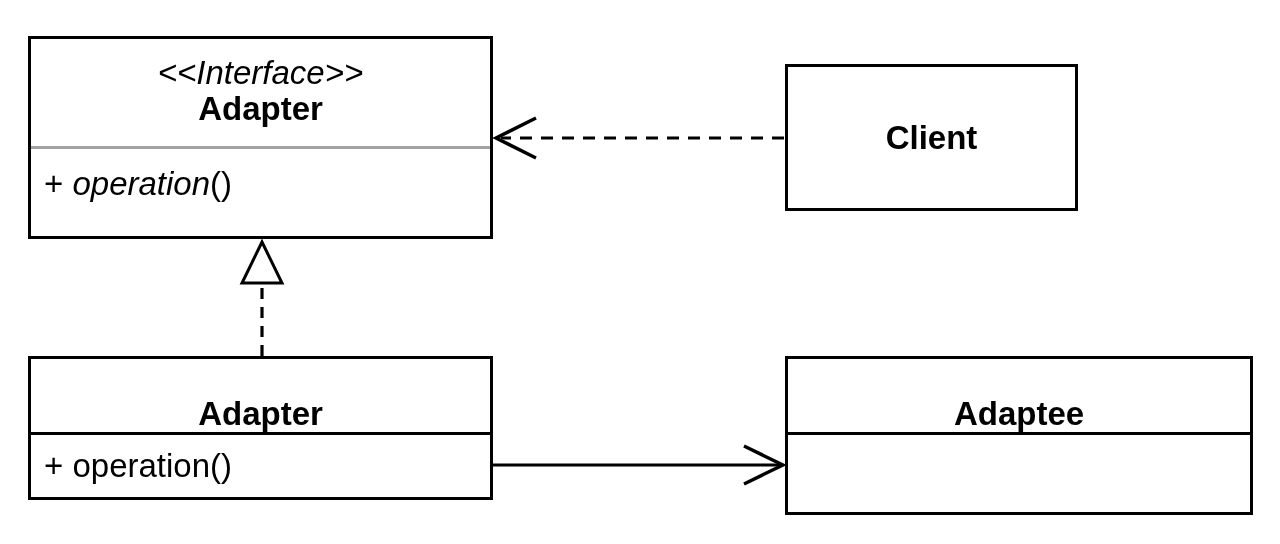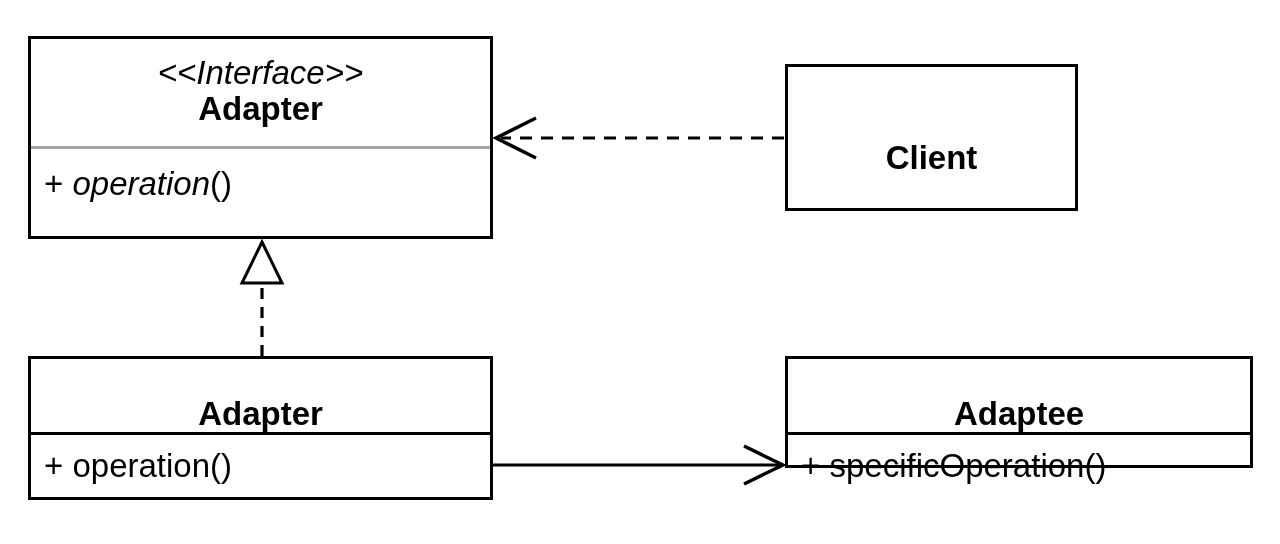--- a/index.html
+++ b/index.html
@@ -60,25 +60,24 @@
     padding-top: 16px;
   }
   .abstract-name { font-style: italic; }
   
   .box-client { left: 785px; top: 64px; width: 293px; height: 147px; }
   .box-client .head-only {
     height: 100%;
     display: flex;
     align-items: center;
     justify-content: center;
-    margin-top: 20px;
   }
   
   .box-adapter { left: 28px; top: 356px; width: 465px; height: 144px; }
-  .box-adaptee { left: 785px; top: 356px; width: 468px; height: 112px; }
+  .box-adaptee { left: 785px; top: 356px; width: 468px; height: 159px; }
   .two-part .head {
     box-sizing: border-box;
     height: 76px;
     border-bottom: 3px solid #000000;
     display: flex;
     align-items: flex-end;
     justify-content: center;
   }
   .two-part .methods { height: 62px; }
   .arrow-line { stroke: #000000; stroke-width: 3.2; fill: none; }
@@ -136,20 +135,15 @@
       <div>
         <span>+ </span><span>operation</span><span>()</span>
       </div>
     </div>
   </div>
 
   <div class="uml-box box-adaptee two-part">
     <div class="head">
       <div class="cls-name">Adaptee</div>
     </div>
-    <div class="methods">
-      <div>
-        <span>+ </span><span>specificOperation</span><span>()</span>
-      </div>
-    </div>
   </div>
 
 </div>
 
 </body></html>

